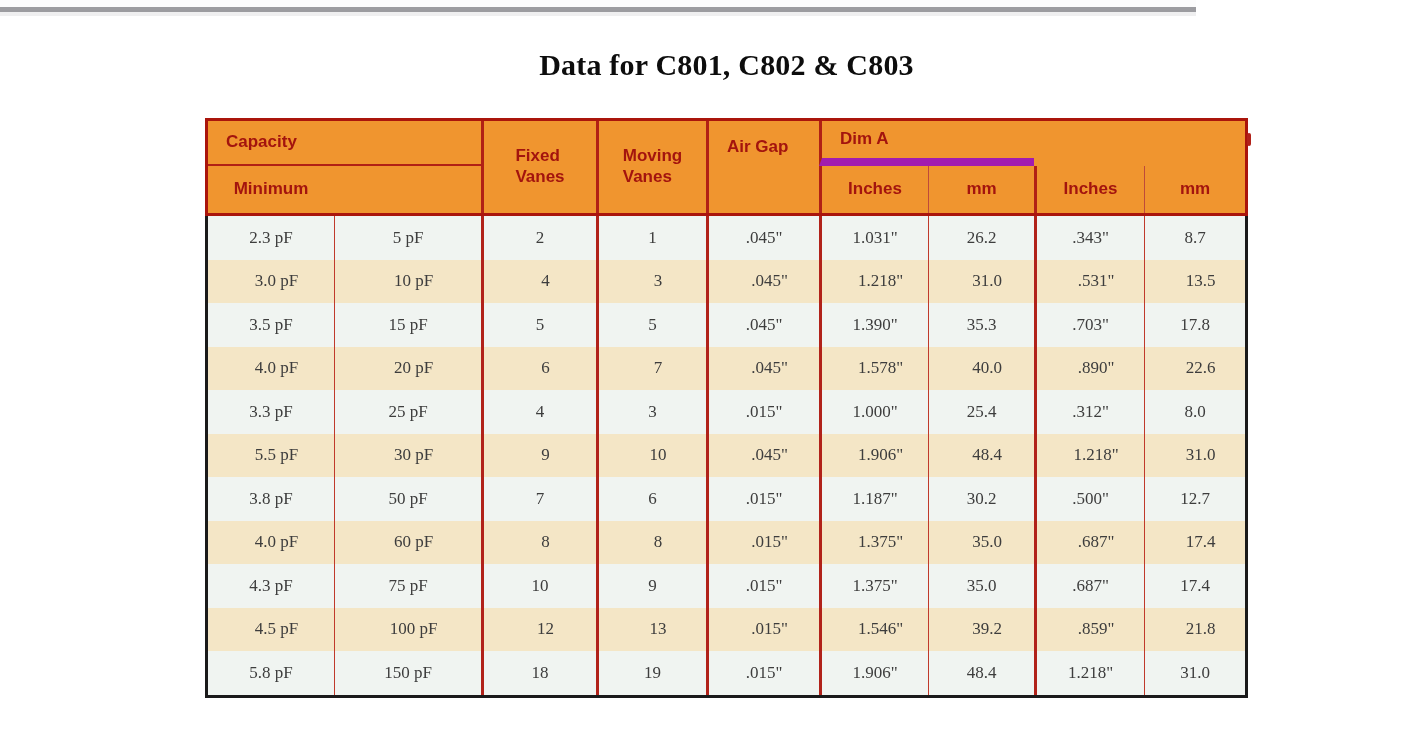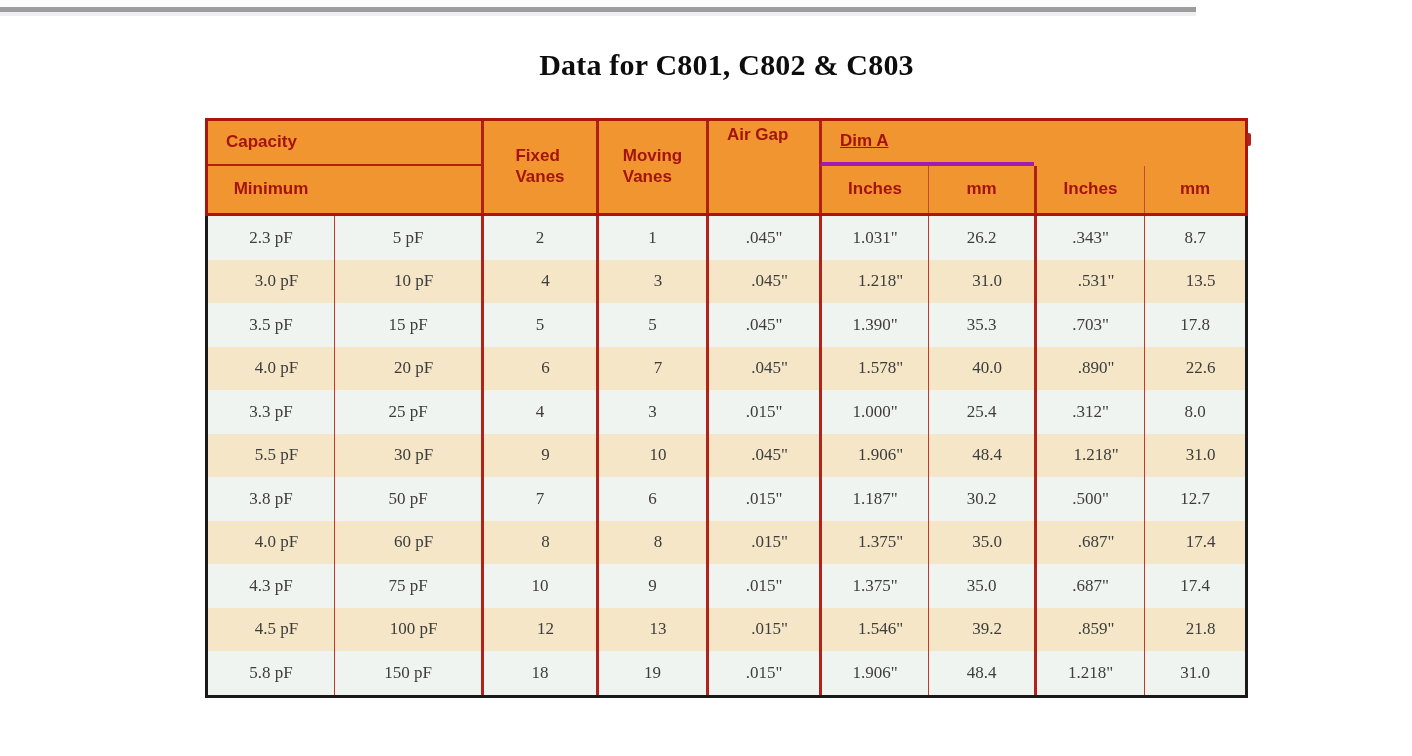--- a/index.html
+++ b/index.html
@@ -39,30 +39,30 @@
   .hcell {
     color: #a3140e;
     font-weight: 700;
     font-size: 17px;
     display: flex;
     align-items: center;
     line-height: 1.22;
   }
   .hcell.left-pad { justify-content: flex-start; padding-left: 18px; }
   .hcell.centered { justify-content: center; text-align: left; }
-  .hcell.top-align { align-items: flex-start; padding-top: 4px; }
+  .hcell.top-align { align-items: flex-start; padding-top: 16px; }
   .hcell.two-line { white-space: pre-line; }
 
   .h-capacity { grid-column: 1 / 3; grid-row: 1; border-bottom: 2px solid #b12015; }
   .h-min      { grid-column: 1; grid-row: 2; }
   .h-max      { grid-column: 2; grid-row: 2; border-left: 1px solid #bf4a3a; }
   .h-fixed    { grid-column: 3; grid-row: 1 / 3; border-left: 3px solid #b12015; }
   .h-moving   { grid-column: 4; grid-row: 1 / 3; border-left: 3px solid #b12015; }
   .h-air      { grid-column: 5; grid-row: 1 / 3; border-left: 3px solid #b12015; }
-  .h-dima     { grid-column: 6 / 8; grid-row: 1; border-left: 3px solid #b12015; border-bottom: 4px solid #a21caf; text-decoration: underline; }
+  .h-dima     { grid-column: 6 / 8; grid-row: 1; border-left: 3px solid #b12015; border-bottom: 8px solid #a21caf; }
   .h-ain      { grid-column: 6; grid-row: 2; border-left: 3px solid #b12015; }
   .h-amm      { grid-column: 7; grid-row: 2; border-left: 1px solid #bf4a3a; }
   .h-dimb     { grid-column: 8 / 10; grid-row: 1; border-left: 3px solid #b12015; border-bottom: 2px solid #b12015; }
   .h-bin      { grid-column: 8; grid-row: 2; border-left: 3px solid #b12015; }
   .h-bmm      { grid-column: 9; grid-row: 2; border-left: 1px solid #bf4a3a; }
 
   .tbl-body {
     border: 3px solid #1a1a1a;
     border-top: none;
     grid-auto-rows: 43.5px;

